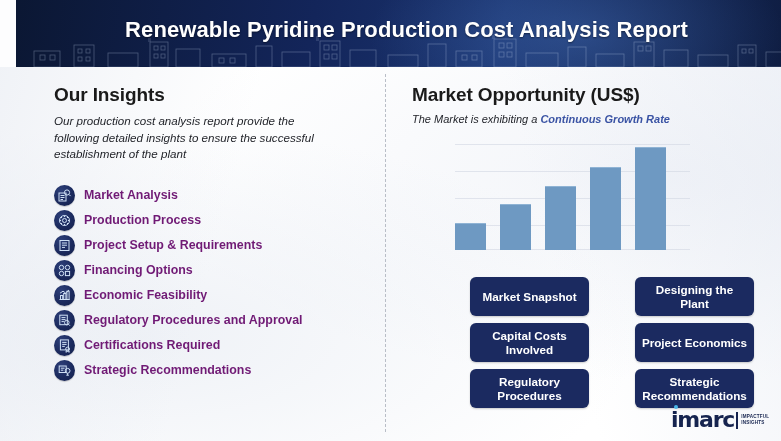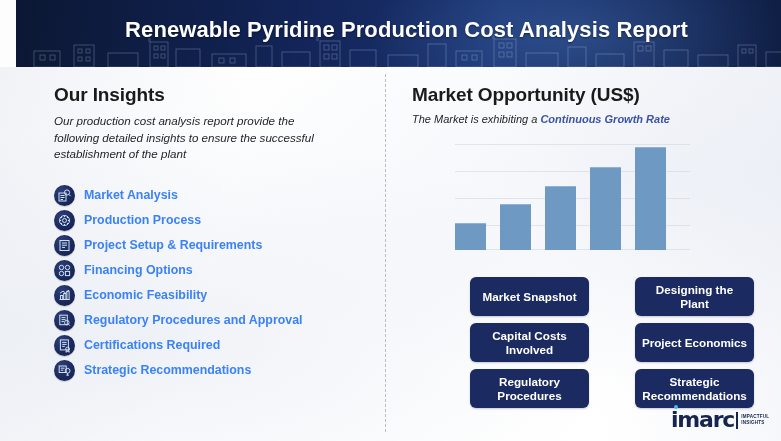--- a/index.html
+++ b/index.html
@@ -117,21 +117,21 @@
     background: radial-gradient(circle at 34% 28%, #2d3f79 0%, #1b2a5e 55%, #131f49 100%);
     flex: 0 0 21px;
     margin-right: 9px;
     position: relative;
     box-shadow: 0 1px 1px rgba(0,0,0,.18);
   }
   .ic svg { position: absolute; left: 3px; top: 3px; }
   .insight-label {
     font-size: 12.4px;
     font-weight: bold;
-    color: #3b82f6;
+    color: #701a75;
     white-space: nowrap;
     text-align: center;
   }
 
   
   .right-panel {
     position: absolute;
     left: 412px; top: 84px;
     width: 350px;
   }

